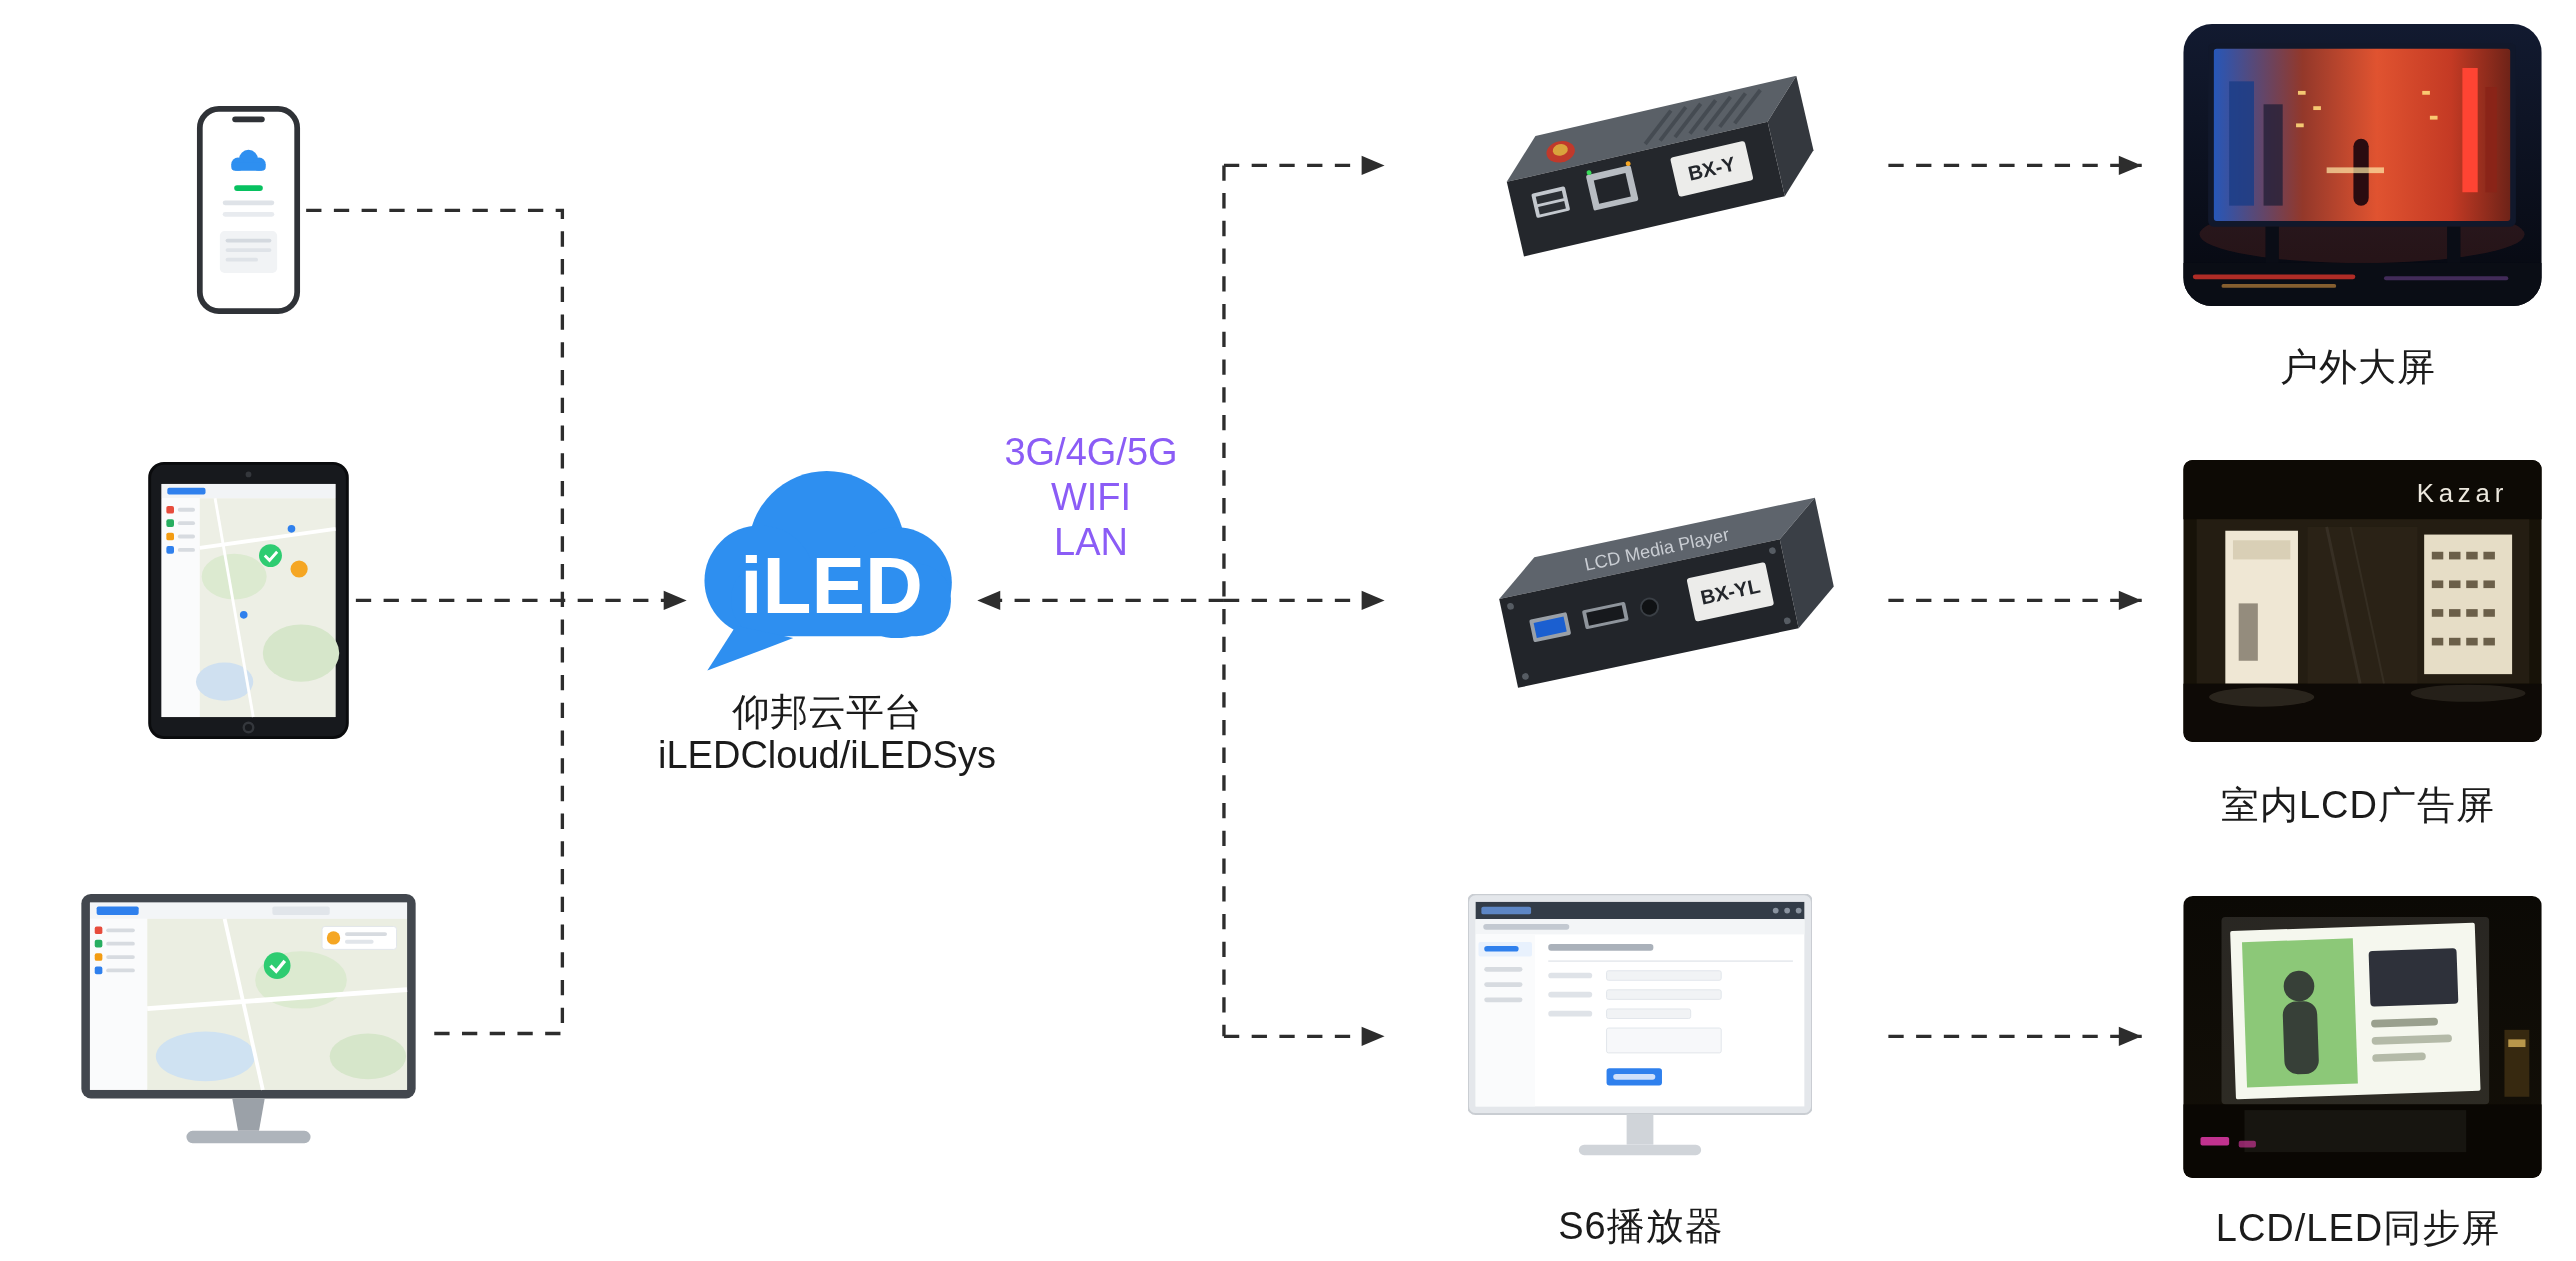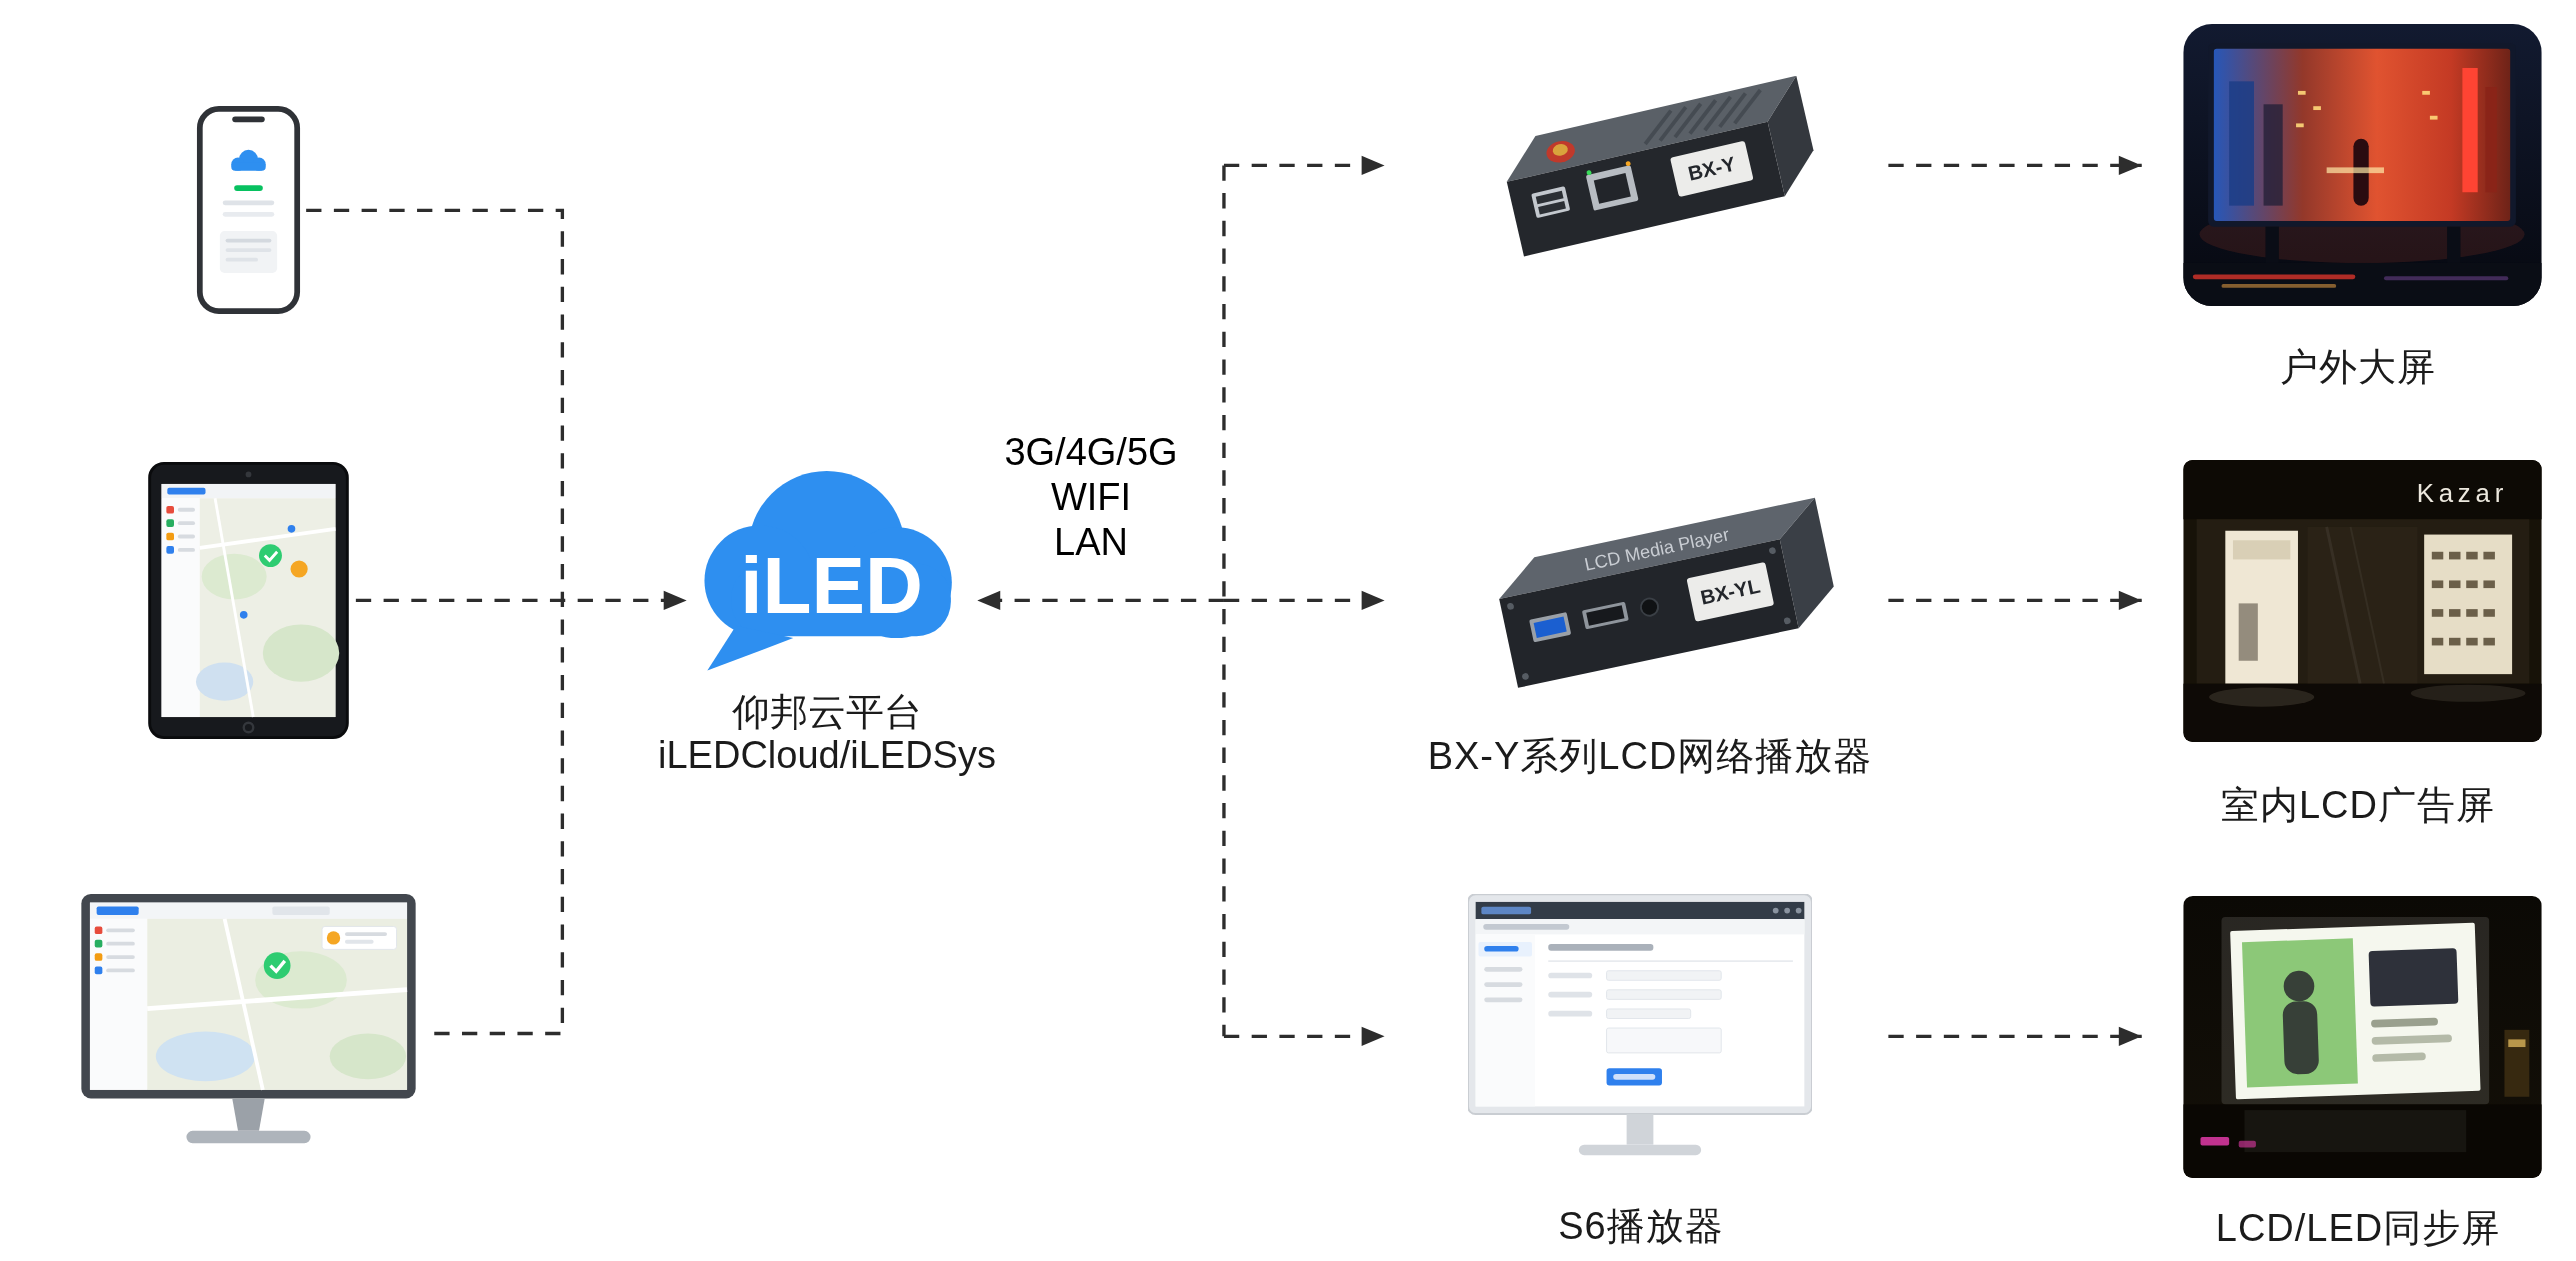--- a/index.html
+++ b/index.html
@@ -10,21 +10,21 @@
   .connectors{position:absolute;left:0;top:0;}
   .figure{position:absolute;}
   .diagram-label{
     position:absolute;text-align:center;font-size:38px;color:#1b1b1b;
     white-space:nowrap;letter-spacing:1px;
   }
   .cloud-caption{
     position:absolute;text-align:center;font-size:38px;color:#1b1b1b;white-space:nowrap;
   }
   .link-block{
-    position:absolute;text-align:center;font-size:38px;color:#000000;line-height:45px;white-space:nowrap;
+    position:absolute;text-align:center;font-size:38px;color:#8b5cf6;line-height:45px;white-space:nowrap;
   }
 </style>
 </head>
 <body>
 
 <div class="canvas">
 
   <svg class="connectors" width="2576" height="1261" viewBox="0 0 2694 1319">
     <defs>
       <marker id="arr" markerUnits="userSpaceOnUse" markerWidth="30" markerHeight="26" refX="26" refY="12" orient="auto">
@@ -192,21 +192,20 @@
         <rect x="26" y="68" width="40" height="24" rx="2" fill="#9aa0a7"></rect>
         <rect x="30" y="72" width="32" height="16" fill="#1b5fd0"></rect>
         <rect x="82" y="70" width="46" height="20" rx="2" fill="#8f959c"></rect>
         <rect x="86" y="73" width="38" height="14" fill="#17191d"></rect>
         <circle cx="152" cy="81" r="9" fill="#101214" stroke="#3a3f45" stroke-width="2"></circle>
         <rect x="196" y="60" width="84" height="46" rx="3" fill="#ececea"></rect>
         <text x="238" y="90" font-size="21" font-weight="bold" text-anchor="middle" fill="#23262b">BX-YL</text>
       </g>
     </svg>
   </div>
-  <div class="diagram-label" style="left:1363px;top:731px;width:574px">BX-Y系列LCD网络播放器</div>
 
   <div class="figure" style="left:1468px;top:894px;width:344px;height:292px">
     <svg viewBox="0 0 360 305" width="344" height="292">
       <rect x="0" y="0" width="360" height="230" rx="8" fill="#e4e7eb" stroke="#c9cdd2" stroke-width="2"></rect>
       <rect x="8" y="8" width="344" height="214" fill="#ffffff"></rect>
       <rect x="8" y="8" width="344" height="18" fill="#333c48"></rect>
       <rect x="14" y="13" width="52" height="8" rx="2" fill="#5d86c5"></rect>
       <circle cx="322" cy="17" r="3" fill="#8a93a0"></circle>
       <circle cx="334" cy="17" r="3" fill="#8a93a0"></circle>
       <circle cx="346" cy="17" r="3" fill="#8a93a0"></circle>

